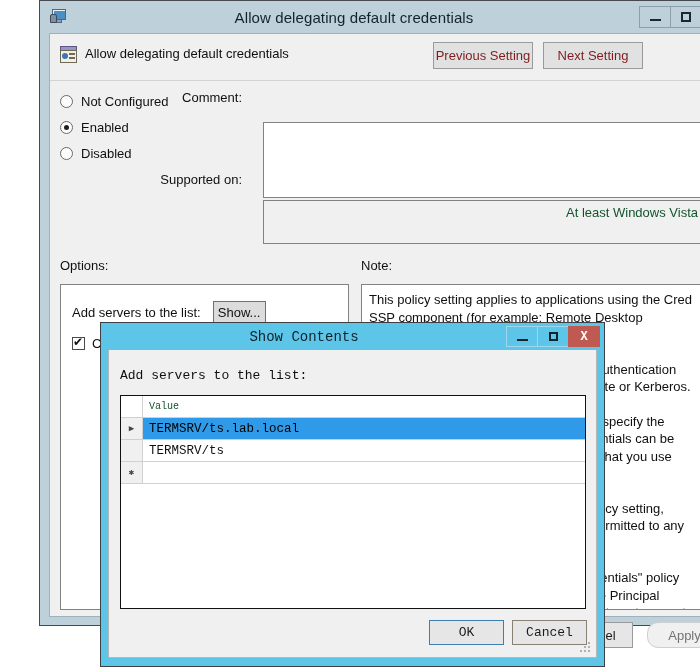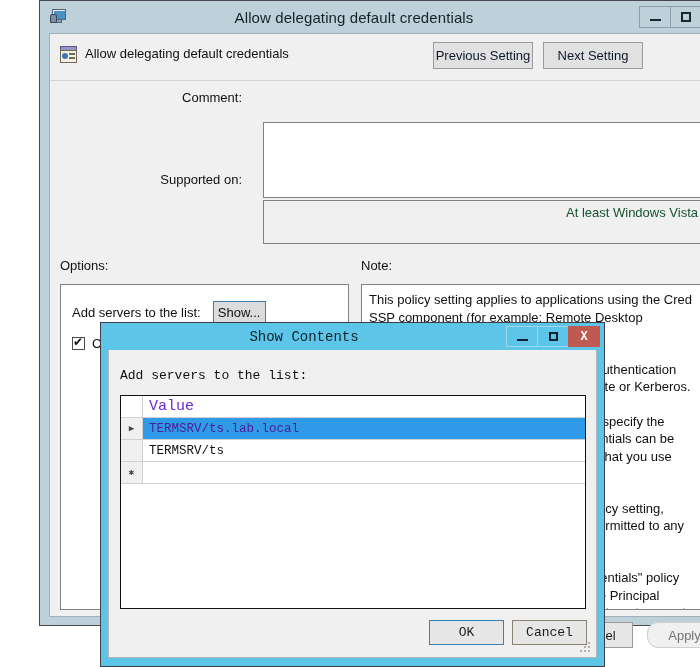--- a/index.html
+++ b/index.html
@@ -91,21 +91,21 @@
   .pi-l1 { position:absolute; left:9px; top:7px; width:6px; height:2px; background:#6d6a58; }
   .pi-l2 { position:absolute; left:9px; top:11px; width:6px; height:2px; background:#6d6a58; }
   .policy-name {
     position: absolute; left: 35px; top: 12px;
     font-size: 13px; color: #0f0f0f;
   }
   .navbtn {
     position: absolute; top: 8px;
     height: 27px; background: #e1e1e1;
     border: 1px solid #9a9a9a;
-    font-size: 13px; color: #0f172a;
+    font-size: 13px; color: #7f1d1d;
     display: flex; align-items: center; justify-content: center;
     font-family: "Liberation Sans", sans-serif;
   }
   #prev-setting { left: 383px; width: 100px; }
   #next-setting { left: 493px; width: 100px; }
 
   
   .hdr-sep {
     position: absolute; left: 0; top: 46px; width: 680px; height: 1px;
     background: #d3d3d3;
@@ -255,22 +255,22 @@
     border-right: 1px solid #d0d0d0; border-bottom: 1px solid #d0d0d0;
     display: flex; align-items: center; justify-content: center;
     font-size: 9px; color: #444;
   }
   .grid-head .row-head { background: #ffffff; }
   .cell {
     flex: 1; border-bottom: 1px solid #d0d0d0;
     display: flex; align-items: center; padding-left: 6px;
     font-size: 12.5px; color: #101010;
   }
-  .grid-head .cell { font-size: 15px; color: #6d28d9; }
-  .grid-row.selected .cell { background: #2f9ae8; color: #4c1d95; }
+  .grid-head .cell { font-size: 10px; color: #14532d; }
+  .grid-row.selected .cell { background: #2f9ae8; color: #000000; }
   .grid-row.selected .row-head { background: #f0f0f0; }
   .grid-fill { height: 124px; background: #ffffff; }
 
   .m-btm-btn {
     position: absolute; top: 270px; height: 25px; width: 75px;
     border: 1px solid #9a9a9a; background: #e6e6e6;
     font-size: 13px; color: #1b1b1b;
     display: flex; align-items: center; justify-content: center;
   }
   #ok-modal { left: 320px; border: 1px solid #3c7fb1; }
@@ -317,20 +317,34 @@
           <span class="pi-dot"></span>
             <span class="pi-l1"></span>
             <span class="pi-l2"></span>
         </div>
         <div class="policy-name">Allow delegating default credentials</div>
         <div class="navbtn" id="prev-setting">Previous Setting</div>
         <div class="navbtn" id="next-setting">Next Setting</div>
       </div>
       <div class="hdr-sep"></div>
 
+      <div class="states">
+        <div class="radio-row">
+          <span class="radio"></span>
+          <span class="radio-label">Not Configured</span>
+        </div>
+        <div class="radio-row">
+          <span class="radio checked"></span>
+          <span class="radio-label">Enabled</span>
+        </div>
+        <div class="radio-row">
+          <span class="radio"></span>
+          <span class="radio-label">Disabled</span>
+        </div>
+      </div>
 
       <div class="field-label" id="comment-label">Comment:</div>
       <div class="textbox" style="left:213px; top:88px; width:458px; height:76px;">
         <div class="tb-content"></div>
         <div class="vscroll">
           <div class="sb-arrow">▲</div>
           <div class="sb-track"></div>
           <div class="sb-arrow">▼</div>
         </div>
       </div>

